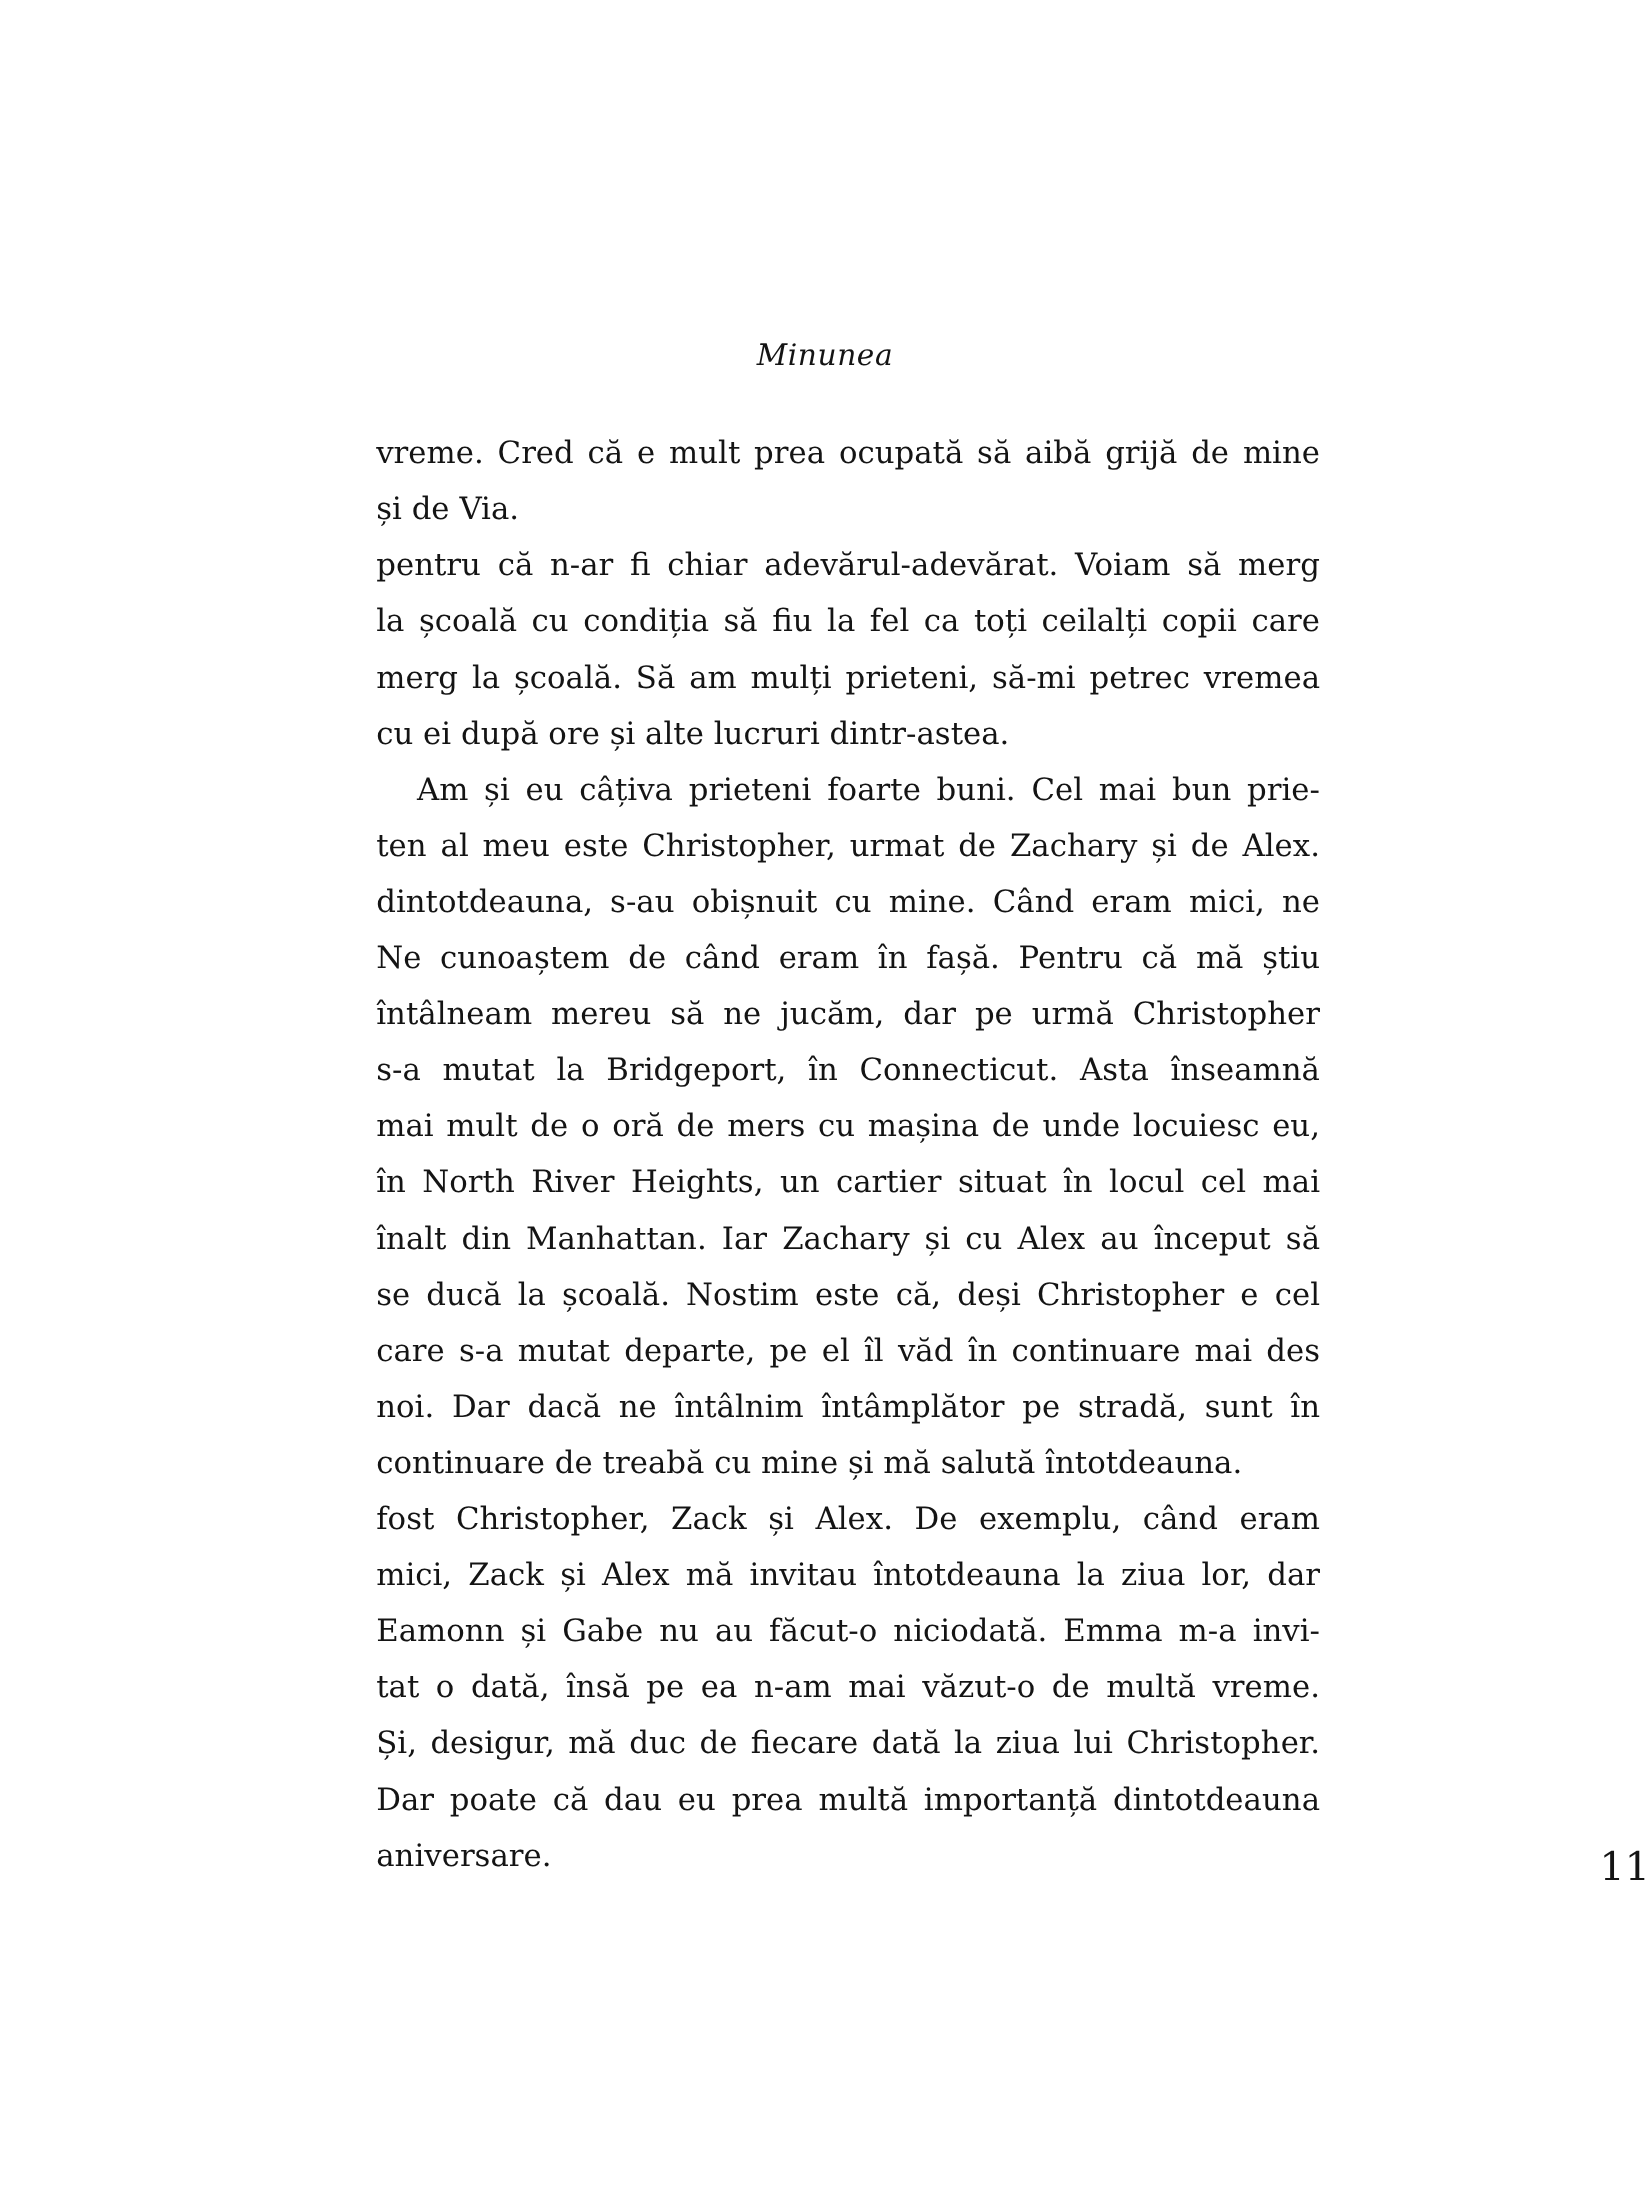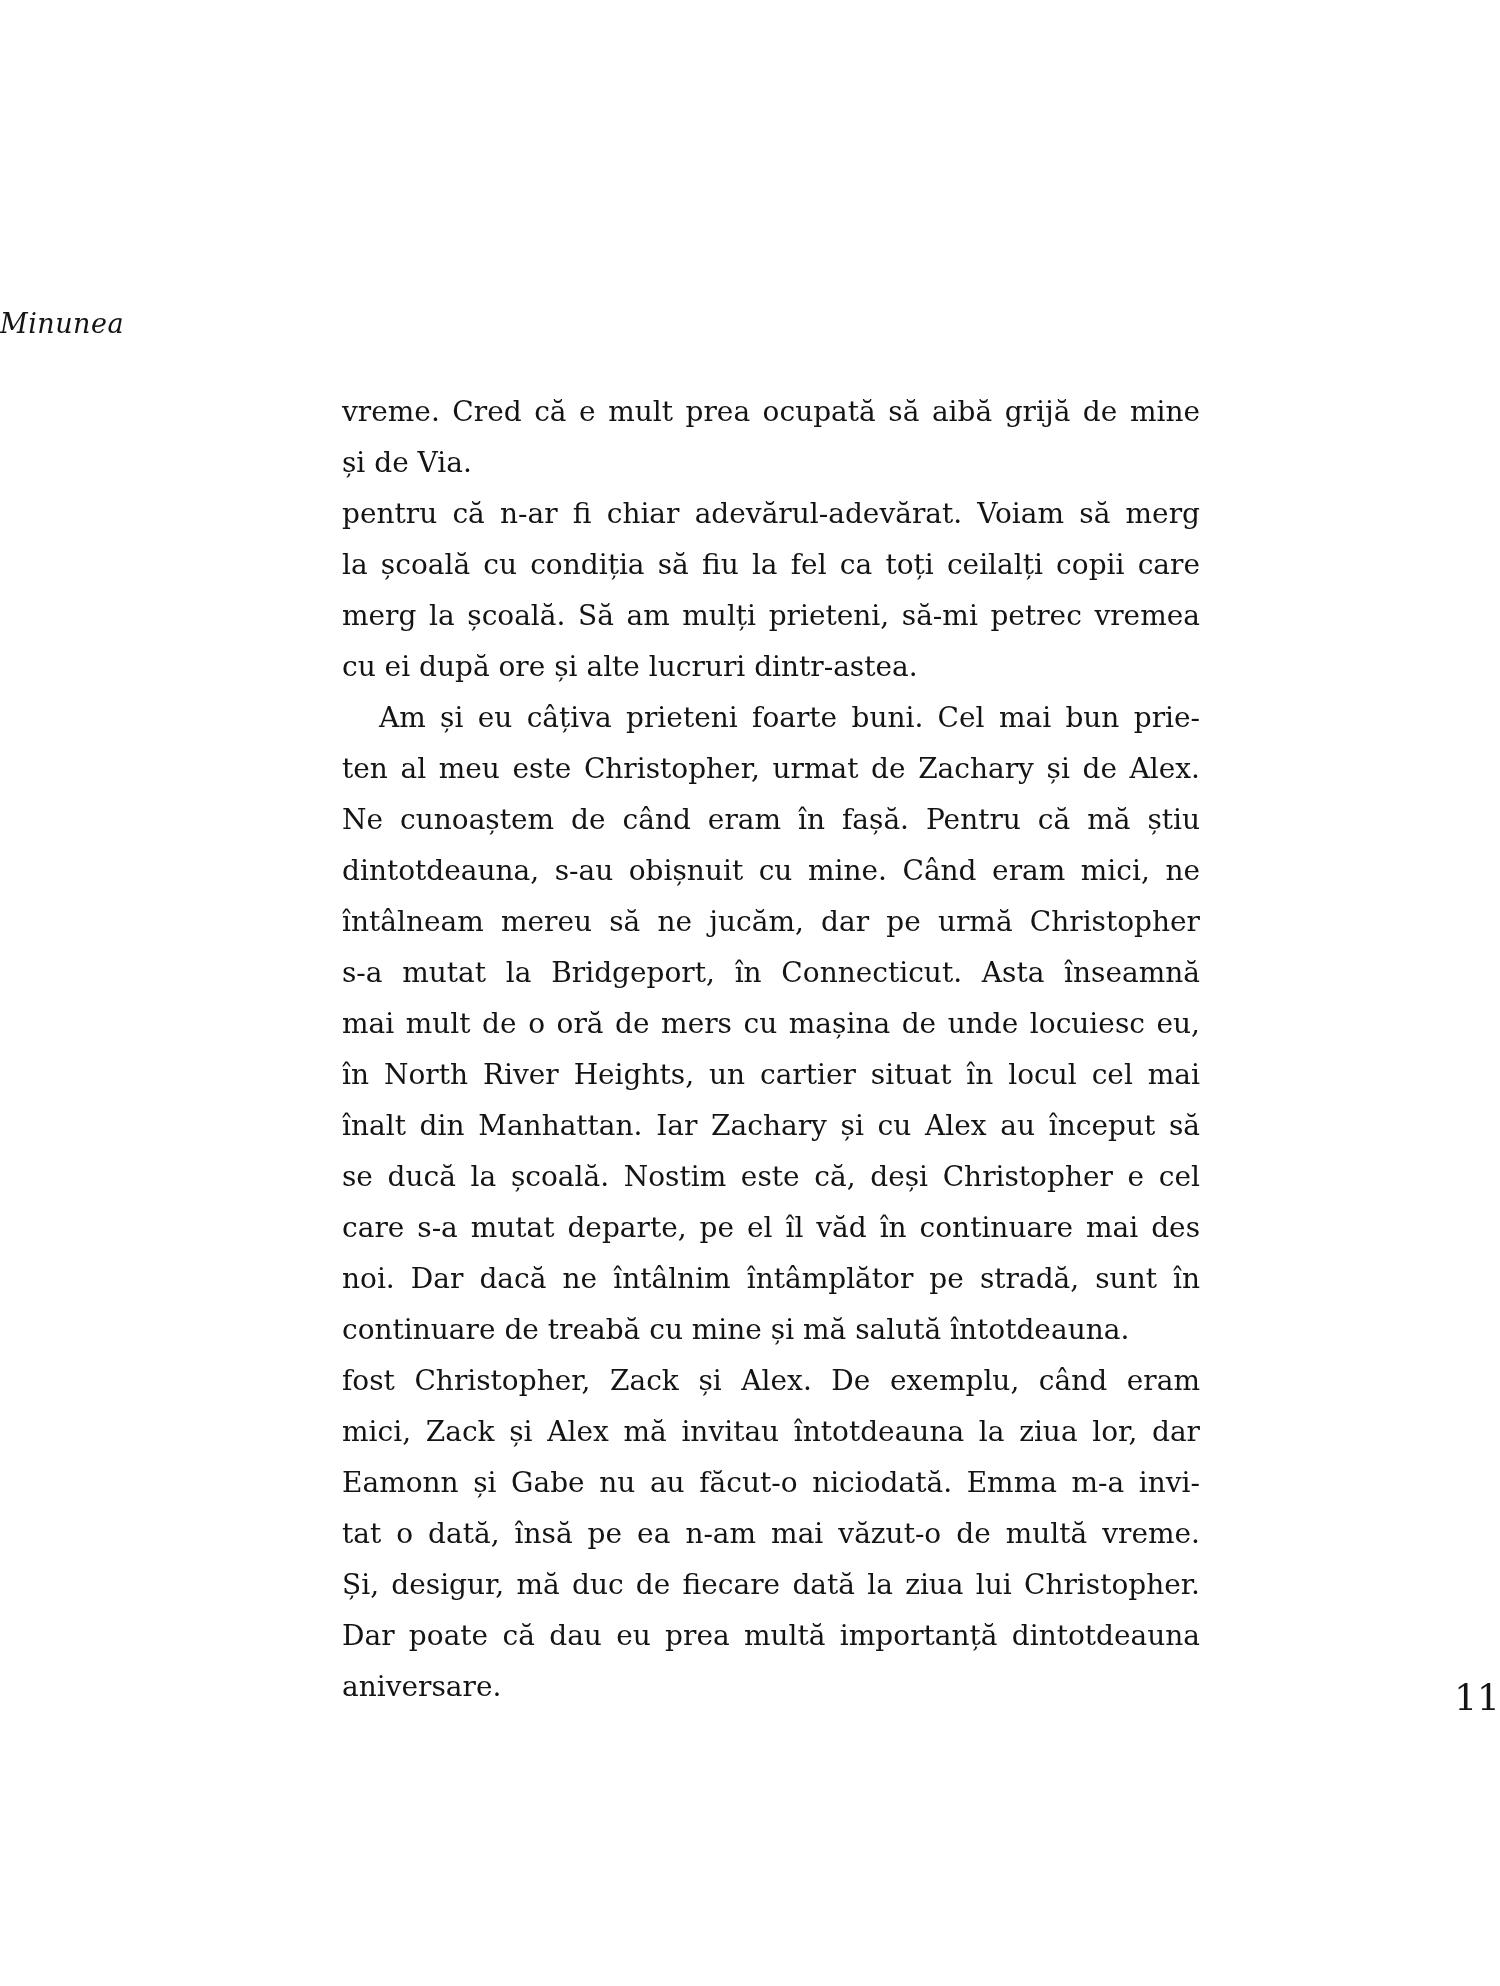--- a/index.html
+++ b/index.html
@@ -14,21 +14,21 @@
     background: #ffffff;
     color: #141414;
     font-family: "DejaVu Serif", serif;
     overflow: hidden;
   }
   .running-head {
     position: absolute;
     top: 309px;
     left: 0;
     width: 100%;
-    text-align: left;
+    text-align: center;
     font-style: italic;
     font-size: 27px;
     line-height: 30px;
     letter-spacing: 0.5px;
   }
   .body-text {
     position: absolute;
     top: 378px;
     left: 342px;
     width: 858px;
@@ -75,22 +75,22 @@
       </div>
       <div class="paragraph">
         <div class="line">pentru că n-ar fi chiar adevărul-adevărat. Voiam să merg</div>
         <div class="line">la școală cu condiția să fiu la fel ca toți ceilalți copii care</div>
         <div class="line">merg la școală. Să am mulți prieteni, să-mi petrec vremea</div>
         <div class="line last">cu ei după ore și alte lucruri dintr-astea.</div>
       </div>
       <div class="paragraph">
         <div class="line indent">Am și eu câțiva prieteni foarte buni. Cel mai bun prie-</div>
         <div class="line">ten al meu este Christopher, urmat de Zachary și de Alex.</div>
+        <div class="line">dintotdeauna, s-au obișnuit cu mine. Când eram mici, ne</div>
         <div class="line">Ne cunoaștem de când eram în fașă. Pentru că mă știu</div>
-        <div class="line">dintotdeauna, s-au obișnuit cu mine. Când eram mici, ne</div>
         <div class="line">întâlneam mereu să ne jucăm, dar pe urmă Christopher</div>
         <div class="line">s-a mutat la Bridgeport, în Connecticut. Asta înseamnă</div>
         <div class="line">mai mult de o oră de mers cu mașina de unde locuiesc eu,</div>
         <div class="line">în North River Heights, un cartier situat în locul cel mai</div>
         <div class="line">înalt din Manhattan. Iar Zachary și cu Alex au început să</div>
         <div class="line">se ducă la școală. Nostim este că, deși Christopher e cel</div>
         <div class="line">care s-a mutat departe, pe el îl văd în continuare mai des</div>
         <div class="line">noi. Dar dacă ne întâlnim întâmplător pe stradă, sunt în</div>
         <div class="line last">continuare de treabă cu mine și mă salută întotdeauna.</div>
       </div>

